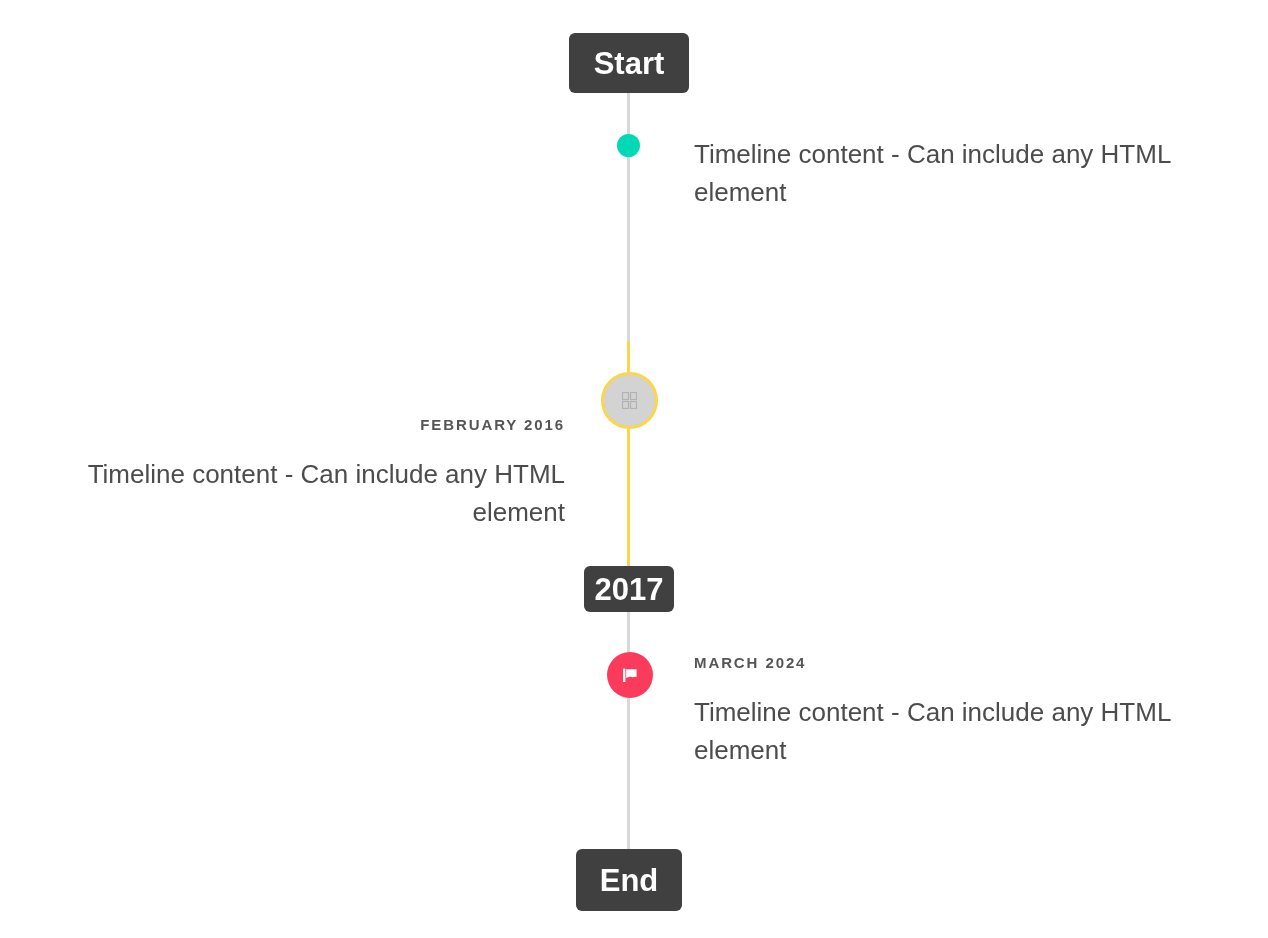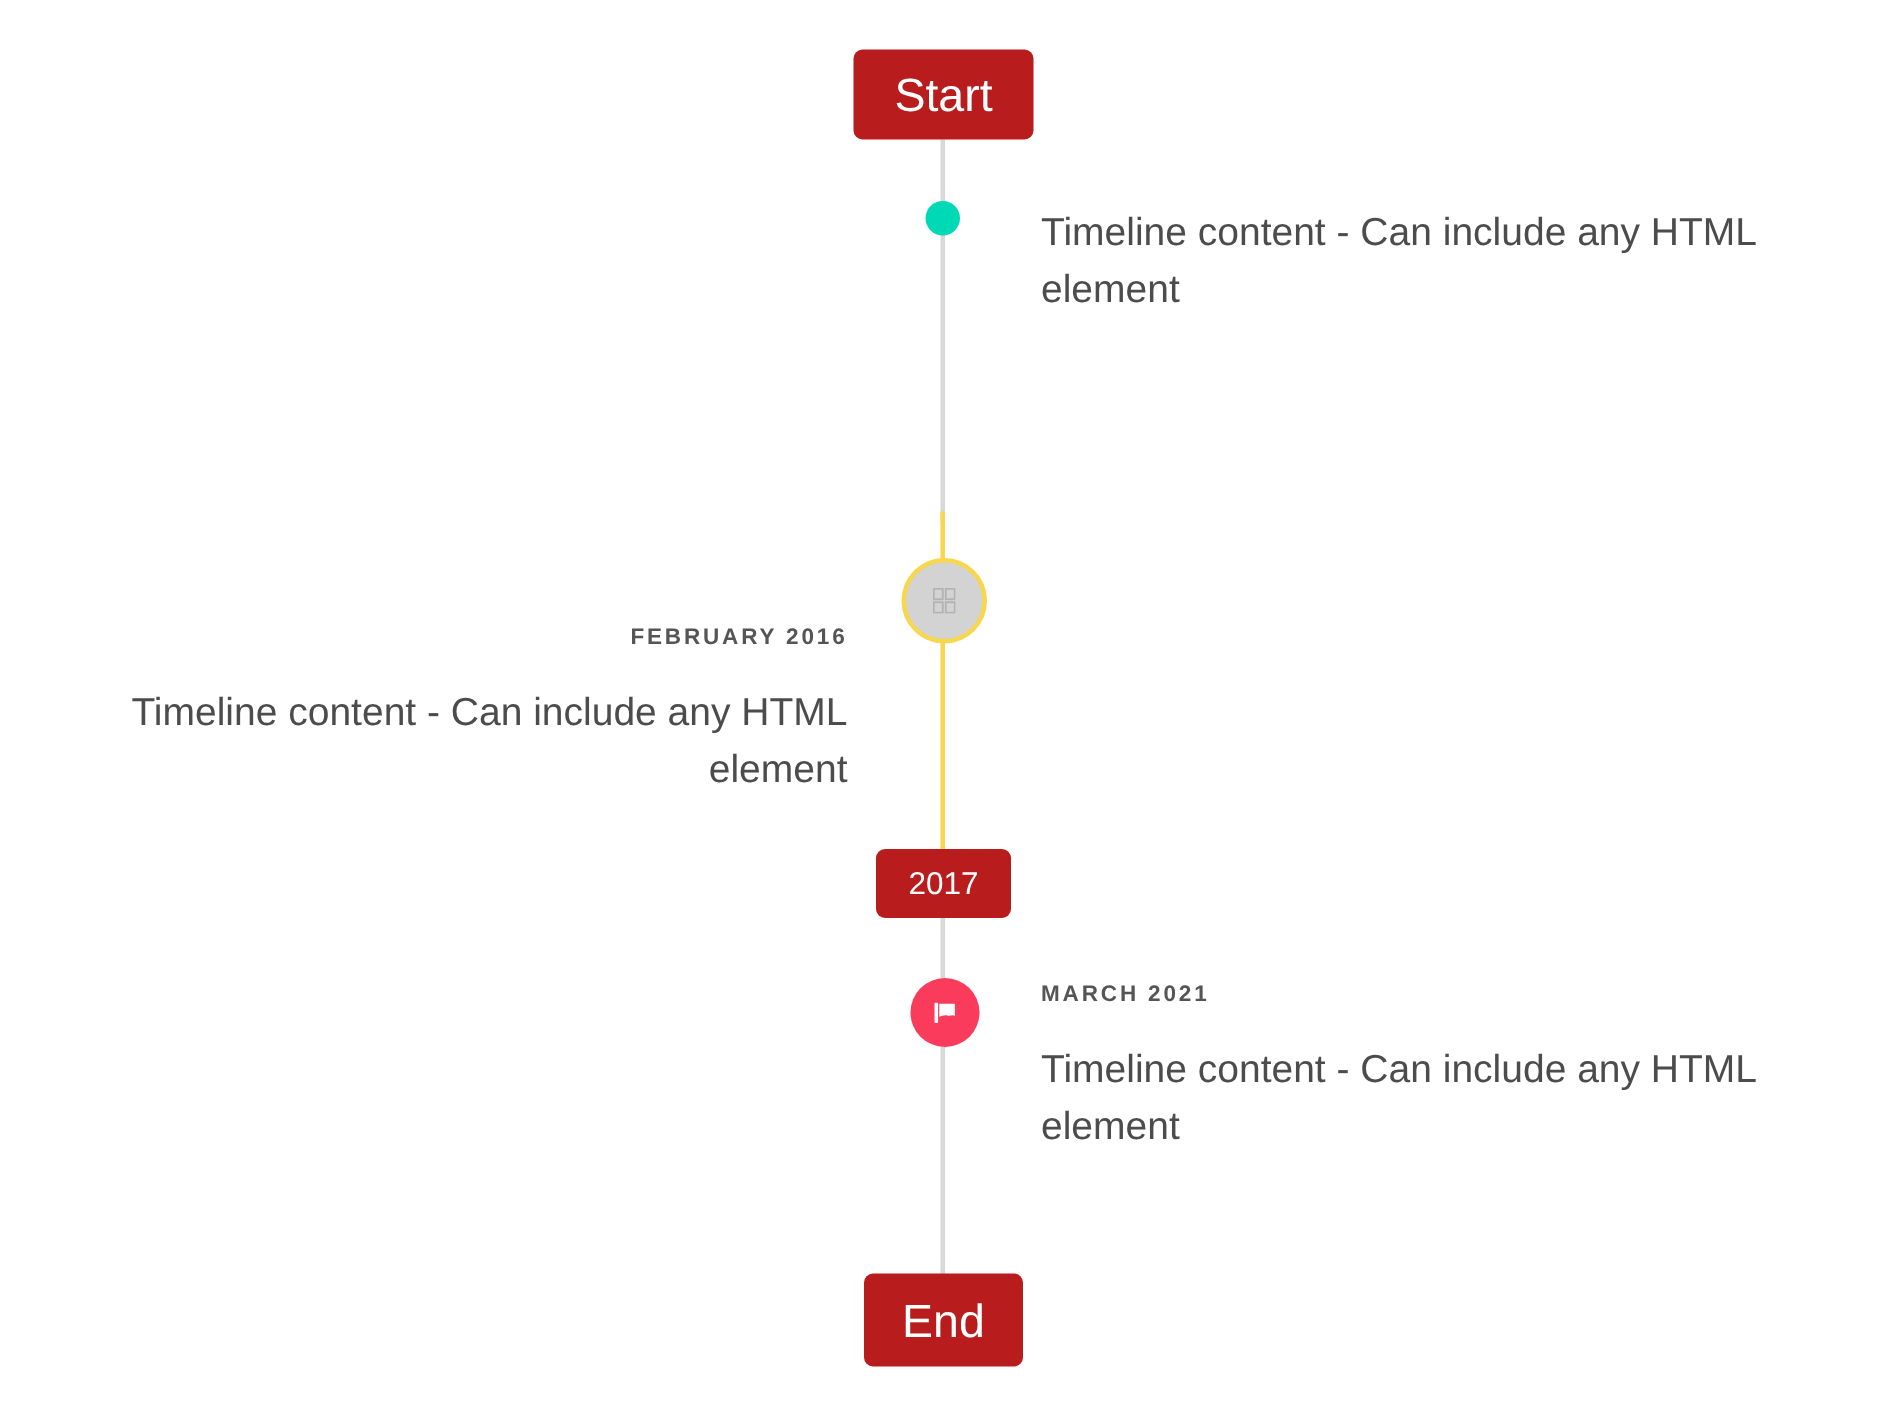--- a/index.html
+++ b/index.html
@@ -25,40 +25,40 @@
     width: 3px;
     background: #d8d8d8;
   }
   .spine.seg-start   { top: 93px;  height: 256px; }
   .spine.seg-yellow  { top: 341px; height: 228px; background: #F8D64E; }
   .spine.seg-mid     { top: 612px; height: 240px; }
 
   
   .badge {
     position: absolute;
-    background: #b91c1c;
+    background: #404040;
     color: #ffffff;
     border-radius: 6px;
     text-align: center;
-    font-weight: 400;
+    font-weight: 700;
     line-height: 1;
     display: flex;
     align-items: center;
     justify-content: center;
     z-index: 4;
   }
   .badge-start {
     left: 569px; top: 33px;
     width: 120px; height: 60px;
     font-size: 31px;
   }
   .badge-year {
     left: 584px; top: 566px;
     width: 90px; height: 46px;
-    font-size: 21px;
+    font-size: 31px;
   }
   .badge-end {
     left: 576px; top: 849px;
     width: 106px; height: 62px;
     font-size: 31px;
   }
 
   
   .marker {
     position: absolute;
@@ -164,19 +164,19 @@
 
   <div class="marker marker-circle-pink">
     <span>
       <svg class="flag-icon" width="22" height="22" viewBox="0 0 22 22" aria-hidden="true">
         <rect x="4" y="4.5" width="2.4" height="13.5" rx="0.6" fill="#ffffff"></rect>
         <path d="M7.2 5.2 H17.6 V13.3 C15.9 12.2 14.2 13.6 12.5 13.0 C10.8 12.4 9.0 13.3 7.2 13.9 Z" fill="#ffffff"></path>
       </svg>
     </span>
   </div>
   <div class="content-right evt-mar">
-    <div class="event-date">MARCH 2021</div>
+    <div class="event-date">MARCH 2024</div>
     <div class="event-body">Timeline content - Can include any HTML element</div>
   </div>
 
   <div class="badge badge-end">End</div>
 
 </div>
 
 </body></html>

